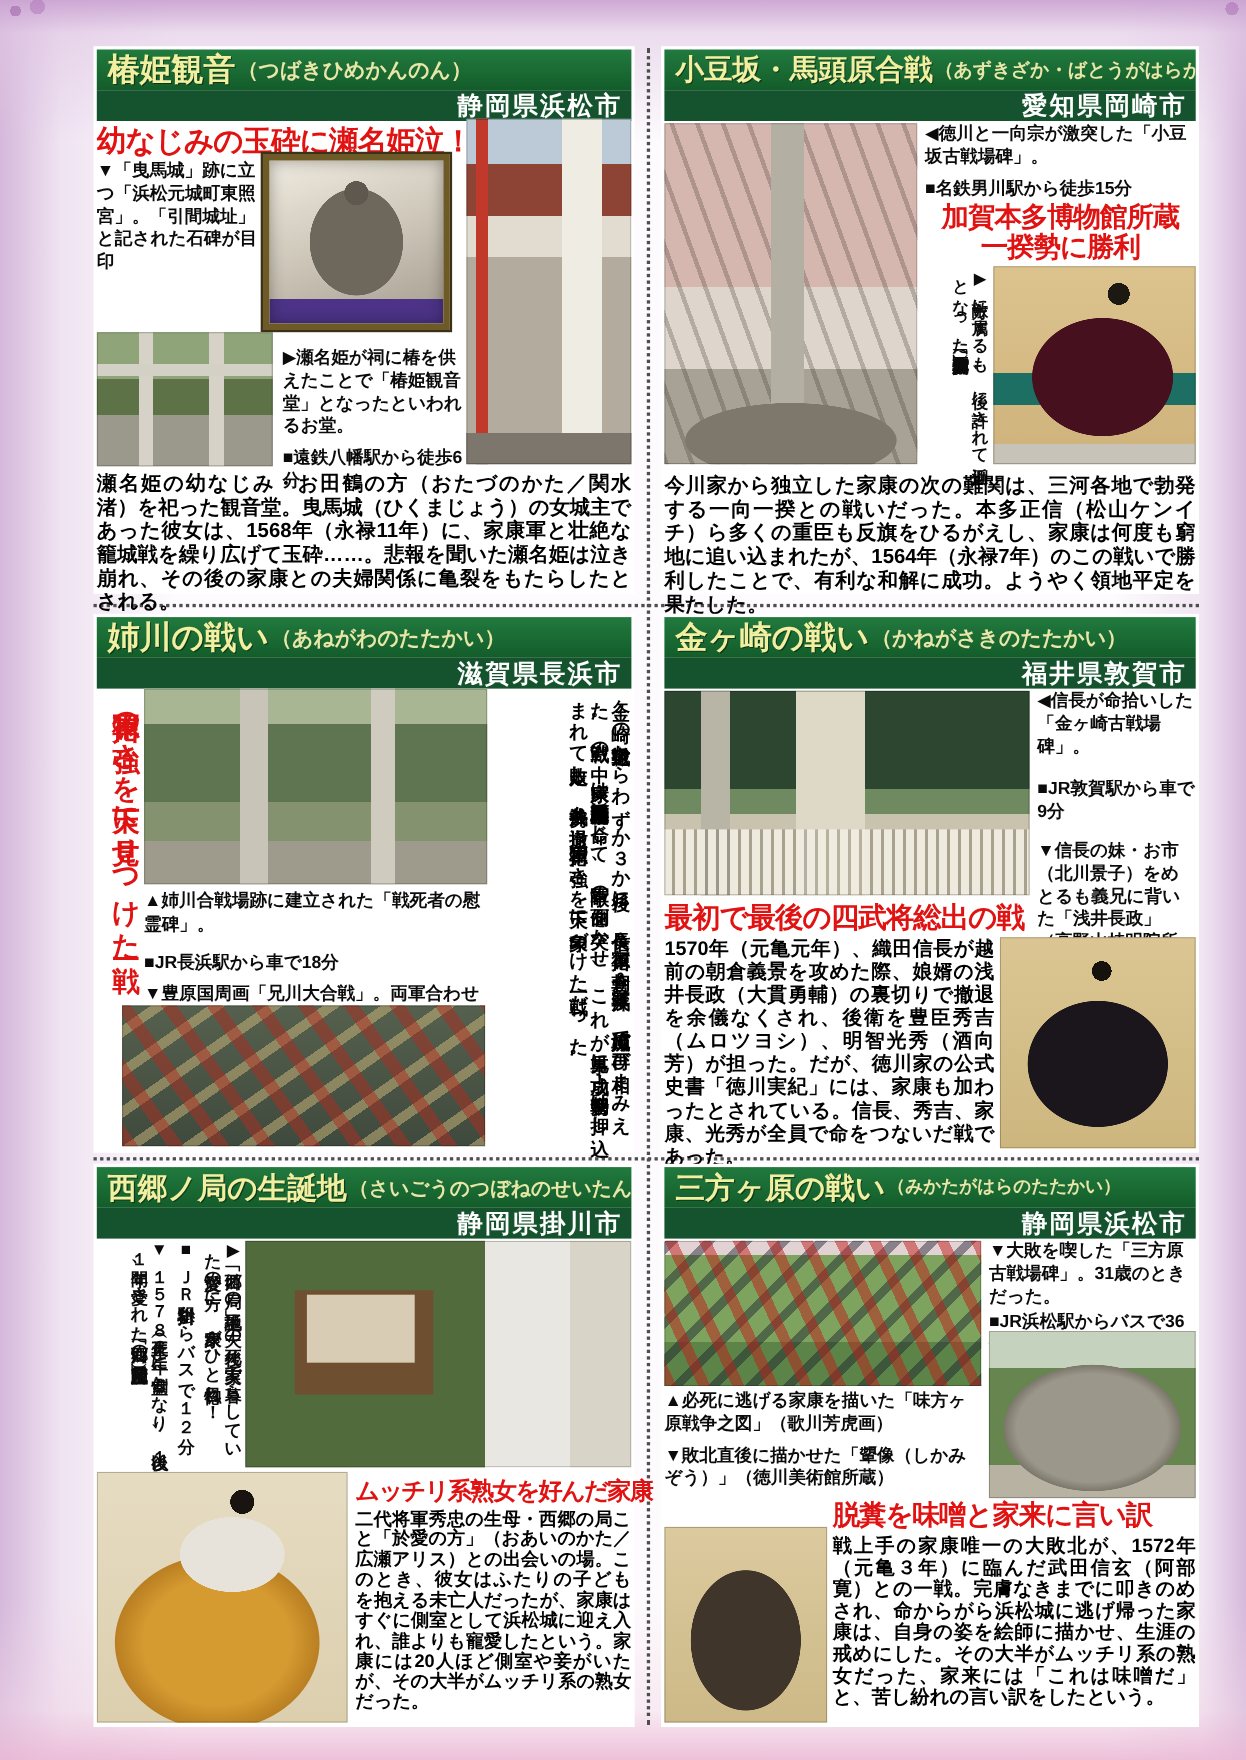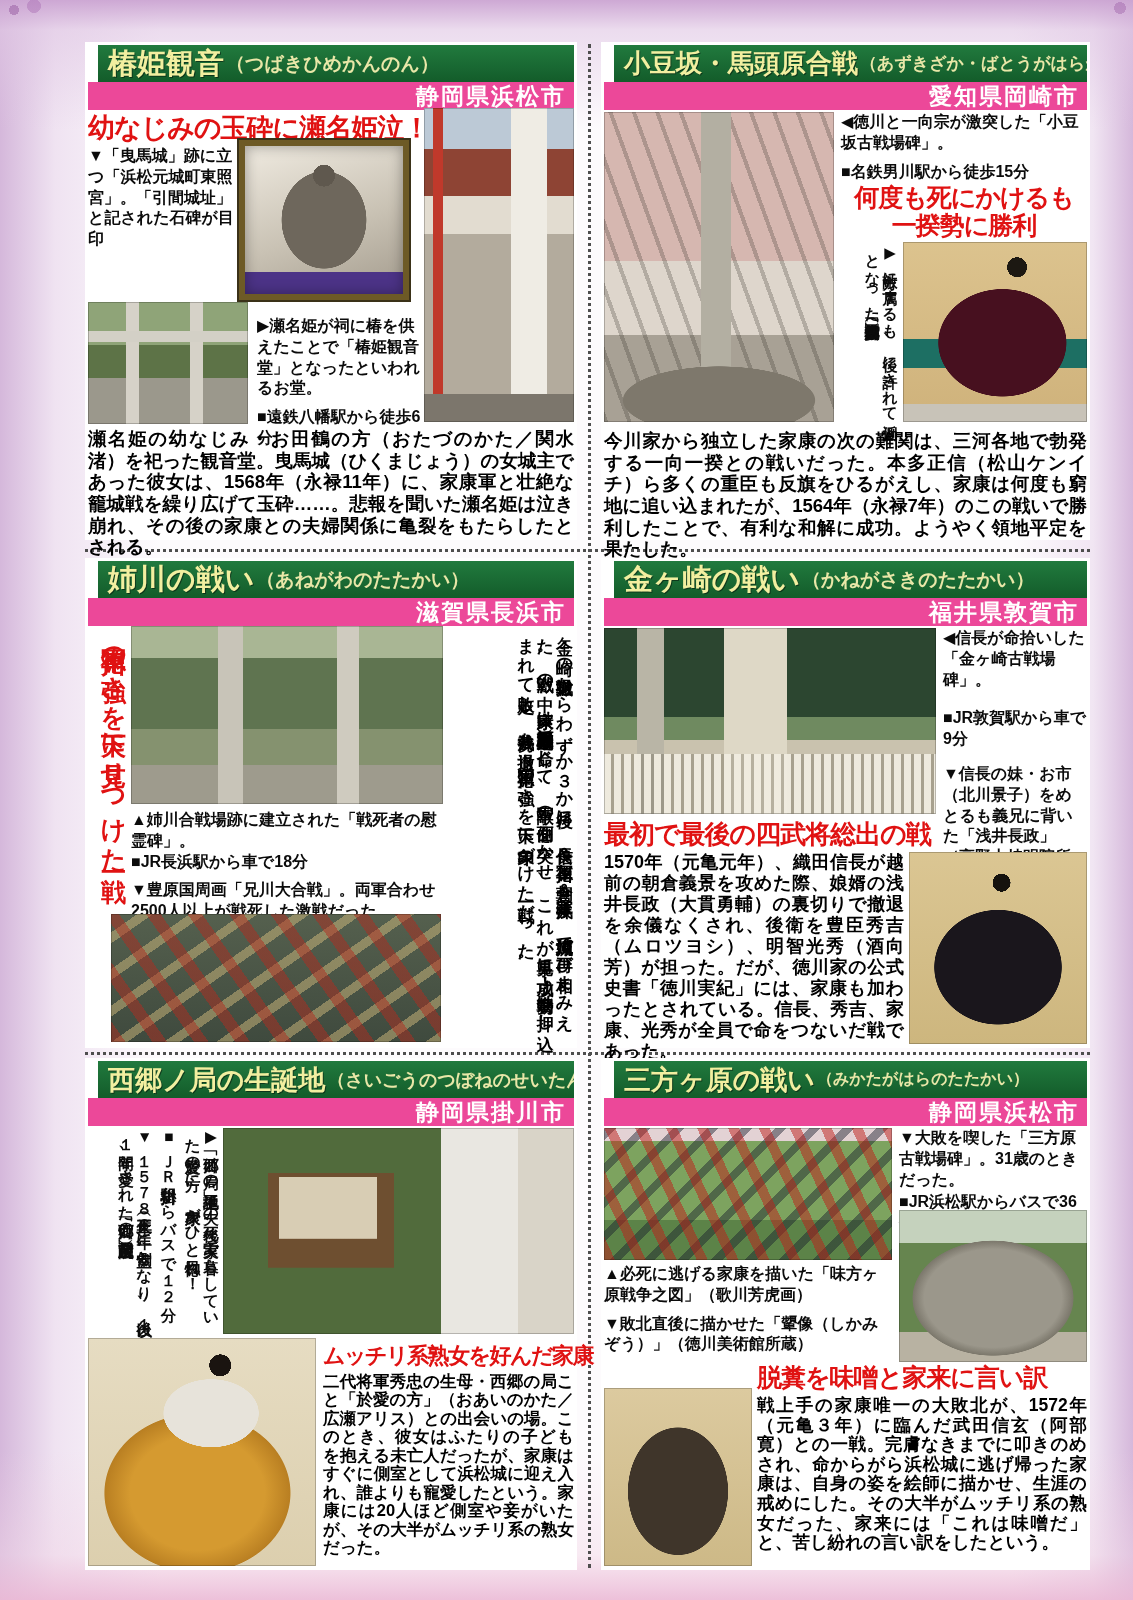--- a/index.html
+++ b/index.html
@@ -8,26 +8,26 @@
     background:
       radial-gradient(circle 5px at 14px 10px, rgba(150,90,160,.5) 0 99%, transparent 100%),
       radial-gradient(circle 7px at 34px 6px, rgba(170,110,180,.45) 0 99%, transparent 100%),
       radial-gradient(circle 6px at 1120px 8px, rgba(160,100,170,.45) 0 99%, transparent 100%),
       linear-gradient(180deg, rgba(203,164,210,.95) 0, rgba(224,199,228,.6) 30px, rgba(255,255,255,0) 130px),
       linear-gradient(0deg, rgba(235,186,214,.9) 0, rgba(242,214,230,.45) 45px, rgba(255,255,255,0) 150px),
       linear-gradient(90deg, rgba(206,172,213,.85) 0, rgba(226,203,230,.5) 55px, rgba(255,255,255,0) 160px),
       linear-gradient(270deg, rgba(206,172,213,.85) 0, rgba(226,203,230,.45) 40px, rgba(255,255,255,0) 120px),
       #fdfbfd;}
   .sec{position:absolute;background:#fff;}
-  .hdr{position:absolute;left:13px;right:3px;top:3px;height:37px;
+  .hdr{position:absolute;left:3px;right:3px;top:3px;height:37px;
     background:linear-gradient(180deg,#217a3e,#135c2a);
     display:flex;align-items:center;padding-left:10px;box-sizing:border-box;white-space:nowrap;overflow:hidden;}
   .hdr .t{font-weight:900;color:#f2efa0;font-size:29px;letter-spacing:0px;text-shadow:1px 1px 0 rgba(0,0,0,.45);}
   .hdr .r{font-family:"Liberation Serif","DejaVu Serif",serif;font-weight:700;color:#e9e7a8;font-size:19px;margin-left:2px;}
-  .loc{position:absolute;left:3px;right:3px;top:40px;height:28px;background:#ec4899;color:#fff;
+  .loc{position:absolute;left:3px;right:3px;top:40px;height:28px;background:#14532d;color:#fff;
     font-weight:800;font-size:23px;line-height:28px;text-align:right;padding-right:8px;box-sizing:border-box;letter-spacing:2px;}
   .rh{position:absolute;color:#e01212;font-weight:900;letter-spacing:-1px;line-height:1.1;white-space:nowrap;}
   .rhc{text-align:center;white-space:normal;}
   .cap{position:absolute;font-size:16px;font-weight:700;line-height:1.3;color:#0b0b0b;}
   .cap > div + div{margin-top:8px;}
   .acc{font-weight:800;}
   .body{position:absolute;font-size:18.5px;font-weight:600;line-height:1.17;text-align:justify;color:#000;}
   .vcapg{position:absolute;writing-mode:vertical-rl;text-orientation:mixed;font-size:15.5px;font-weight:700;line-height:1.18;color:#0b0b0b;}
   .vcapg > div + div{margin-right:6px;}
   .vbody{position:absolute;writing-mode:vertical-rl;text-orientation:mixed;font-size:17px;font-weight:600;line-height:1.13;color:#000;}
@@ -132,42 +132,42 @@
       <span class="t" style="font-size:26px">小豆坂・馬頭原合戦</span>
       <span class="r" style="font-size:17px">（あずきざか・ばとうがはらがっせん）</span>
     </div>
     <div class="loc">愛知県岡崎市</div>
     <div class="ph" id="ph-azukizaka" style="left:3px;top:70px;width:230px;height:310px"></div>
     <div class="cap" style="left:240px;top:70px;width:246px">
       <div>◀徳川と一向宗が激突した「小豆坂古戦場碑」。</div>
       <div class="acc">■名鉄男川駅から徒歩15分</div>
     </div>
     <div class="rh rhc" style="left:240px;top:142px;width:246px;font-size:25px;white-space:normal">
-      <div>何度も死にかけるも</div>
+      <div>加賀本多博物館所蔵</div>
       <div>一揆勢に勝利</div>
     </div>
     <div class="vcapg" style="left:238px;top:202px;width:60px;height:178px;font-size:15px">
       <div>▶敵方に属するも、後に許されて側近となった「本多正信」（加賀本多博物館所蔵）</div>
     </div>
     <div class="ph" id="ph-honda" style="left:302px;top:200px;width:184px;height:180px"></div>
     <div class="body" style="left:3px;top:388px;width:483px;height:106px">今川家から独立した家康の次の難関は、三河各地で勃発する一向一揆との戦いだった。本多正信（松山ケンイチ）ら多くの重臣も反旗をひるがえし、家康は何度も窮地に追い込まれたが、1564年（永禄7年）のこの戦いで勝利したことで、有利な和解に成功。ようやく領地平定を果たした。</div>
   </div>
 
   <div class="sec" style="left:85px;top:558px;width:492px;height:490px">
     <div class="hdr">
       <span class="t">姉川の戦い</span>
       <span class="r">（あねがわのたたかい）</span>
     </div>
     <div class="loc">滋賀県長浜市</div>
     <div class="vrh" style="left:2px;top:72px;width:42px;height:412px">徳川軍の強さを天下に見せつけた一戦</div>
     <div class="ph" id="ph-anegawa-mon" style="left:46px;top:68px;width:312px;height:178px"></div>
     <div class="vbody" style="left:360px;top:68px;width:129px;height:414px">金ヶ崎の撤退戦からわずか３か月後に、信長＆徳川軍と朝倉＆浅井軍は、姉川流域で再び相まみえた。激戦の中、家康は榊原康政（杉野遥亮）に命じて、敵軍の側面を突かせ、これが見事に成功！朝倉勢は押し込まれて敗走し、浅井勢も撤退。徳川軍の強さを天下に印象づけた一戦だった。</div>
     <div class="cap" style="left:46px;top:252px;width:312px">
       <div>▲姉川合戦場跡に建立された「戦死者の慰霊碑」。</div>
-      <div class="acc" style="margin-top:0">■JR長浜駅から車で18分</div>
+      <div class="acc" style="margin-top:14px">■JR長浜駅から車で18分</div>
       <div>▼豊原国周画「兄川大合戦」。両軍合わせ2500人以上が戦死した激戦だった</div>
     </div>
     <div class="ph" id="ph-anegawa-uki" style="left:26px;top:356px;width:330px;height:128px"></div>
   </div>
 
   <div class="sec" style="left:601px;top:558px;width:489px;height:490px">
     <div class="hdr">
       <span class="t">金ヶ崎の戦い</span>
       <span class="r">（かねがさきのたたかい）</span>
     </div>

